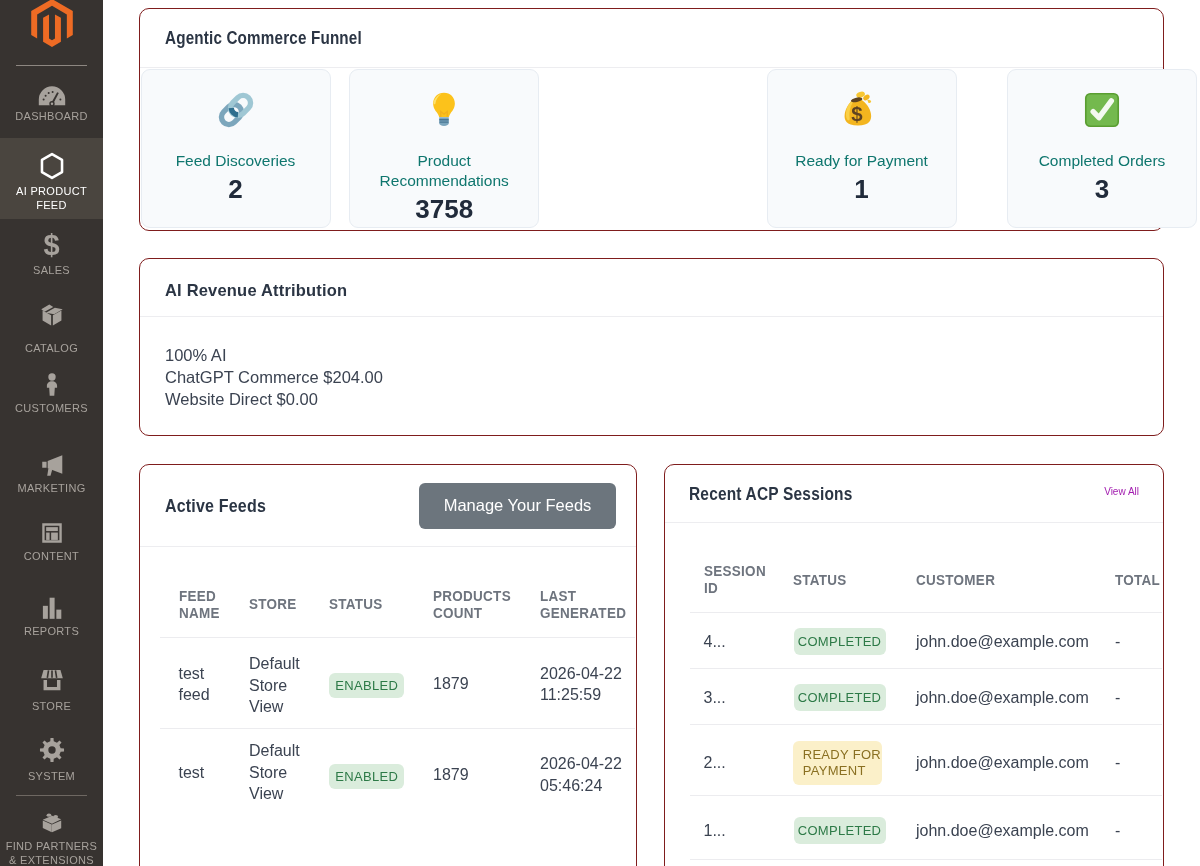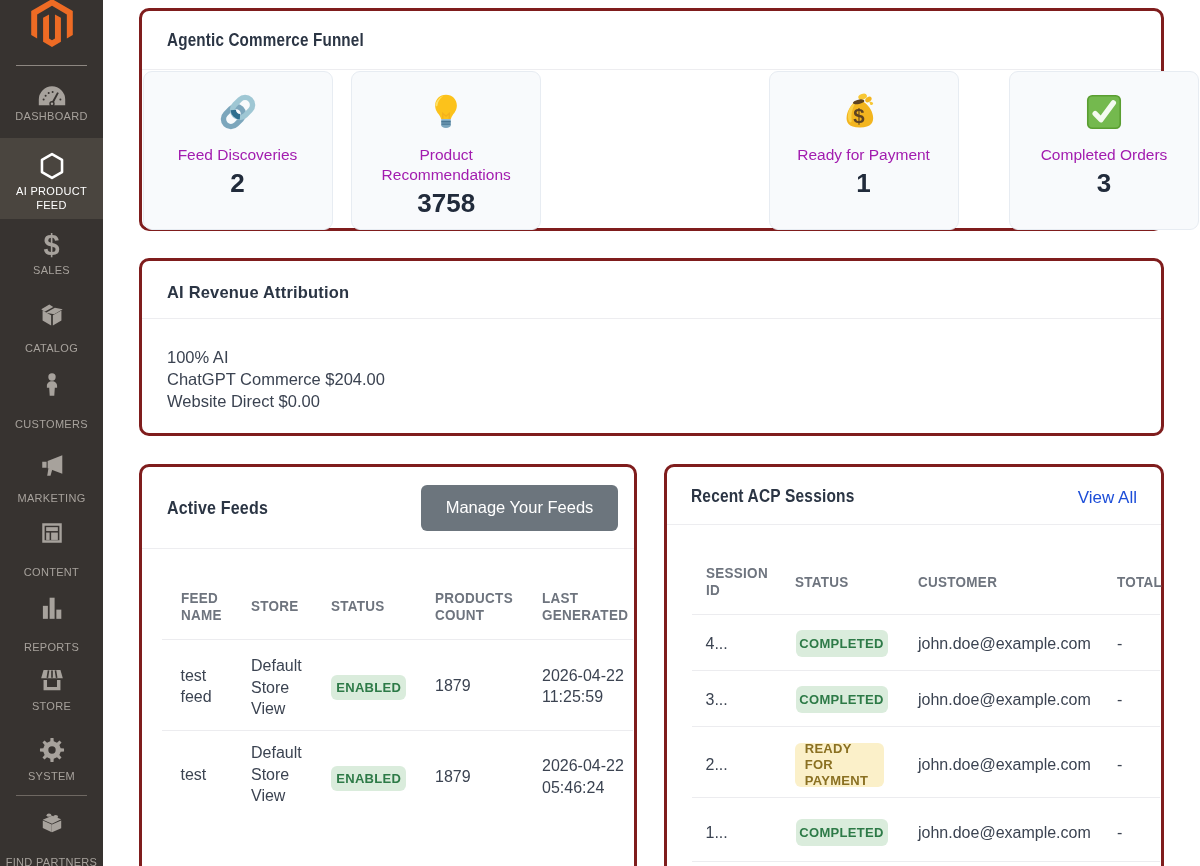--- a/index.html
+++ b/index.html
@@ -5,38 +5,38 @@
 *{margin:0;padding:0;box-sizing:border-box}
 html,body{width:1200px;height:866px;overflow:hidden;background:#fff;
   font-family:"Liberation Sans",sans-serif;}
 #app{position:relative;width:1200px;height:866px;overflow:hidden}
 
 #sb{position:absolute;left:0;top:0;width:103px;height:866px;background:#373330}
 #sb .logo{position:absolute;left:50%;top:-1px;transform:translateX(-50%)}
 #sb .sep{position:absolute;left:16px;width:71px;height:1px;background:#8d8781}
 .mi{position:absolute;left:0;width:103px;text-align:center;color:#a7a29c}
 .mi .ic{display:block;margin:0 auto}
-.mi .lb{display:block;font-size:11px;letter-spacing:.3px;line-height:14px;margin-top:19px}
+.mi .lb{display:block;font-size:11px;letter-spacing:.3px;line-height:14px;margin-top:3px}
 .mi.sel{color:#fff}
 #selbg{position:absolute;left:0;top:138px;width:103px;height:81px;background:#4a453f}
 
-.card{position:absolute;background:#fff;border:3px solid #7f1d1d;border-radius:10px}
+.card{position:absolute;background:#fff;border:1px solid #7f1d1d;border-radius:10px}
 .ctitle{position:absolute;font-size:17.5px;font-weight:700;color:#2b3544;letter-spacing:.2px;transform-origin:0 50%;white-space:nowrap}
 .cdiv{position:absolute;left:0;right:0;height:1px;background:#ededf0}
 
 .sbox{position:absolute;top:60px;width:190px;height:159px;background:#f8fafc;
   border:1px solid #e7ecf2;border-radius:9px;text-align:center}
 .sbox .emo{display:block;margin:19px auto 0;height:42px}
-.sbox .lab{display:block;font-size:15.5px;line-height:20px;color:#a21caf;margin-top:12px}
+.sbox .lab{display:block;font-size:15.5px;line-height:20px;color:#0f766e;margin-top:20px}
 .sbox .val{display:block;font-size:26px;font-weight:700;color:#212b3b;margin-top:6px;line-height:25px}
 
 .th{position:absolute;font-size:14.5px;font-weight:700;color:#6e747e;letter-spacing:.3px;line-height:17px;transform:scaleX(.93);transform-origin:0 0}
 .td{position:absolute;font-size:16px;color:#3b4351;line-height:21.5px}
 .rd{position:absolute;height:1px;background:#ececef}
-.chip{position:absolute;font-size:13px;font-weight:700;letter-spacing:.3px;border-radius:6px;display:flex;align-items:center;justify-content:center;text-align:left}
+.chip{position:absolute;font-size:13px;font-weight:400;letter-spacing:.3px;border-radius:6px;display:flex;align-items:center;justify-content:center;text-align:left}
 .chip.g{background:#daecdc;color:#2d7a47}
 .chip.y{background:#fbf0c9;color:#8a7022}
 </style>
 </head>
 <body>
 <div id="app">
 
 <div id="sb">
   <svg class="logo" width="48" height="48" viewBox="0 0 24 24" fill="#ee6b24">
         <path d="M12 24l-4.455-2.572v-12l2.97-1.714v12.001l1.485.902 1.485-.902V7.714l2.97 1.714v12zM12 0l10.392 6v12l-2.97 1.715V7.714L12 3.43 4.577 7.714v12.001L1.607 18V6z"></path>
@@ -87,21 +87,21 @@
       <path d="M12 8.6c2.7 0 4.7 1.6 4.7 4.3v1.7h-2.1l-.5 7.4h-4.2l-.5-7.4h-2.1v-1.7c0-2.7 2-4.3 4.7-4.3z"></path>
     </svg>
     <span class="lb">CUSTOMERS</span>
   </div>
 
   <div class="mi" style="top:452px">
     <svg class="ic" width="26" height="26" viewBox="0 0 24 24" fill="#a7a29c">
       <path d="M8 8.2L21.5 3v17L8 15zM3 9h4v5.5H3z"></path>
       <path d="M8.7 15l3.6.9-1.7 6h-3z"></path>
     </svg>
-    <span class="lb" style="margin-top:13px">MARKETING</span>
+    <span class="lb" style="margin-top:3px">MARKETING</span>
   </div>
 
   <div class="mi" style="top:520px">
     <svg class="ic" width="26" height="26" viewBox="0 0 24 24" fill="#a7a29c">
       <path d="M3 3h18v18H3zM5.2 5.2v13.6h13.6V5.2z"></path>
       <rect x="6.6" y="6.6" width="10.8" height="3.6"></rect>
       <rect x="6.6" y="11.6" width="3.2" height="6.8"></rect>
       <rect x="11.2" y="11.6" width="6.2" height="6.8"></rect>
     </svg>
     <span class="lb">CONTENT</span>
@@ -219,21 +219,21 @@
   <div class="rd" style="left:20px;right:1px;top:263.2px"></div>
   <span class="td" style="left:38.5px;top:297px">test</span>
   <span class="td" style="left:109px;top:275.5px">Default<br>Store<br>View</span>
   <div class="chip g" style="left:189px;top:299.5px;width:75.4px;height:24.5px">ENABLED</div>
   <span class="td" style="left:293px;top:299px">1879</span>
   <span class="td" style="left:400px;top:288.5px">2026-04-22<br>05:46:24</span>
 </div>
 
 <div class="card" style="left:663.5px;top:463.5px;width:500.5px;height:420px">
   <span class="ctitle" style="left:24px;top:19px;transform:scaleX(.885)">Recent ACP Sessions</span>
-  <span style="position:absolute;right:24px;top:21px;font-size:17px;color:#1d4ed8">View All</span>
+  <span style="position:absolute;right:24px;top:21px;font-size:10px;color:#a21caf">View All</span>
   <div class="cdiv" style="top:57.5px"></div>
   <span class="th" style="left:39px;top:98.5px">SESSION<br>ID</span>
   <span class="th" style="left:128.2px;top:107px">STATUS</span>
   <span class="th" style="left:251.5px;top:107px">CUSTOMER</span>
   <span class="th" style="left:450.4px;top:107px">TOTAL</span>
   <div class="rd" style="left:25px;right:1px;top:147.8px"></div>
   <span class="td" style="left:39px;top:166.5px">4...</span>
   <div class="chip g" style="left:129px;top:163.2px;width:92px;height:27px">COMPLETED</div>
   <span class="td" style="left:251.5px;top:166.5px">john.doe@example.com</span>
   <span class="td" style="left:450.4px;top:166.5px">-</span>

